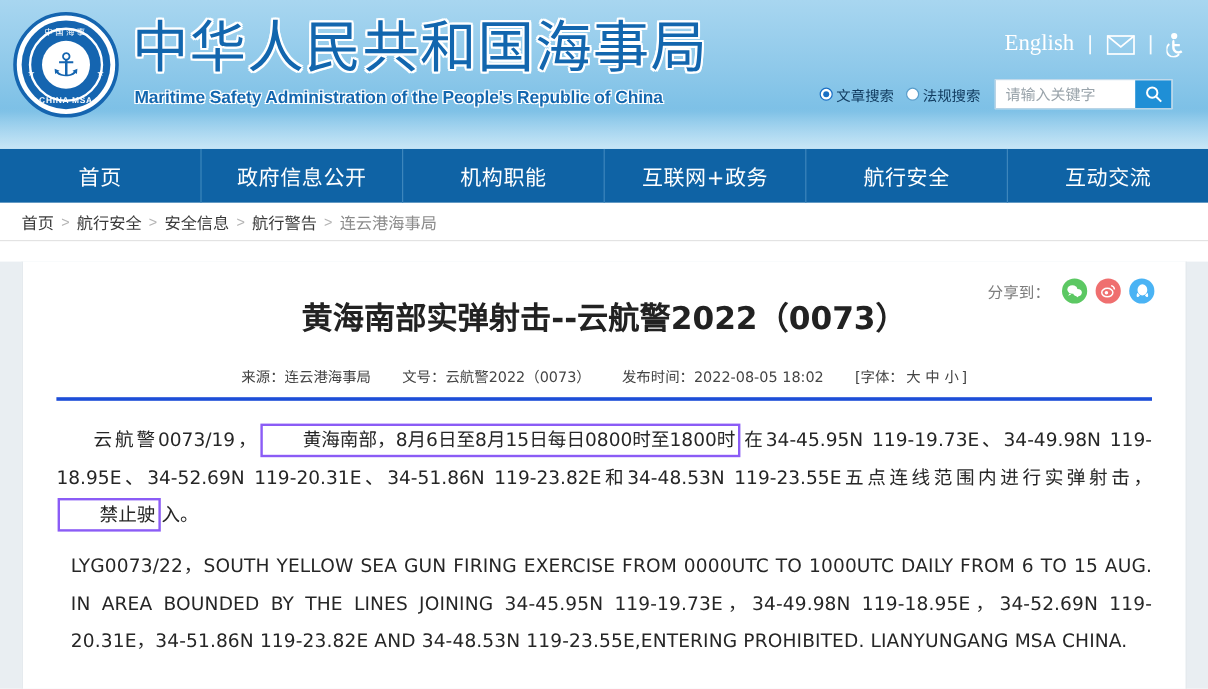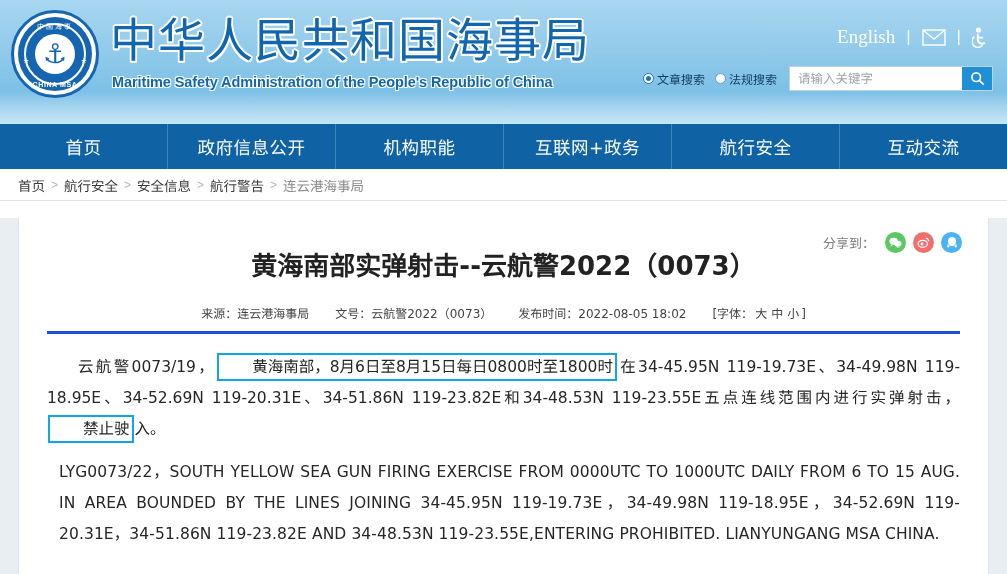--- a/index.html
+++ b/index.html
@@ -102,21 +102,21 @@
   }
   .util-link {
     font-size: 19px; color: #ffffff; text-decoration: none;
     font-family: Liberation Serif, serif;
   }
   .util-sep { color: #ffffff; font-size: 17px; opacity: .95; }
   .util-icon { display: inline-flex; align-items: center; color: #ffffff; }
 
   
   .search-row {
-    position: absolute; right: 14px; top: 66px;
+    position: absolute; right: 30px; top: 66px;
     display: flex; align-items: center; gap: 0;
   }
   .radio-group { display: flex; align-items: center; gap: 10px; margin-right: 12px; }
   .radio-item { display: flex; align-items: center; gap: 3px; cursor: pointer; }
   .radio-dot {
     width: 11px; height: 11px; border-radius: 50%;
     border: 1px solid #5a9ecb; background: #ffffff;
     display: inline-block; position: relative;
   }
   .radio-dot.checked { border-color: #1a6fc4; }
@@ -129,21 +129,21 @@
     font-family: "DejaVu Sans", sans-serif;
     white-space: nowrap;
   }
   .search-box {
     display: flex; align-items: stretch;
     height: 25px;
     border: 1px solid #b9d4e6;
     background: #ffffff;
   }
   .search-input {
-    width: 172px; border: none; outline: none;
+    width: 116px; border: none; outline: none;
     padding: 0 8px; font-size: 12.5px; color: #333;
     background: #ffffff;
     font-family: "DejaVu Sans", sans-serif;
   }
   .search-input::placeholder { color: #9aa4ab; }
   .search-btn {
     width: 30px; background: #1f8fd6; border: none;
     display: flex; align-items: center; justify-content: center;
     cursor: pointer;
   }
@@ -242,21 +242,21 @@
     padding: 18px 28px 0 28px;
     font-size: 15.5px;
     line-height: 31px;
     color: #262626;
     font-family: "DejaVu Sans", sans-serif;
   }
   .para { margin: 0 0 12px 0; text-align: justify; text-indent: 2em; }
   .para.en { text-indent: 0; letter-spacing: 0.1px; padding-left: 12px; }
 
   .hl {
-    border: 2px solid #0ea5e9;
+    border: 2px solid #8b5cf6;
     padding: 1px 2px;
     margin: 0 1px;
     display: inline-block;
     line-height: 22px;
   }
 </style>
 </head>
 <body>
 
 <div class="header">

